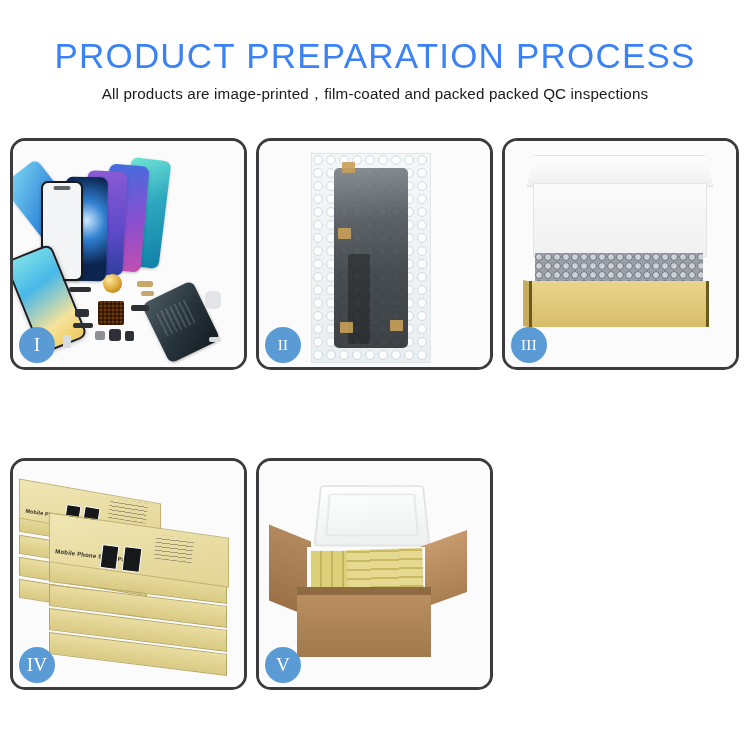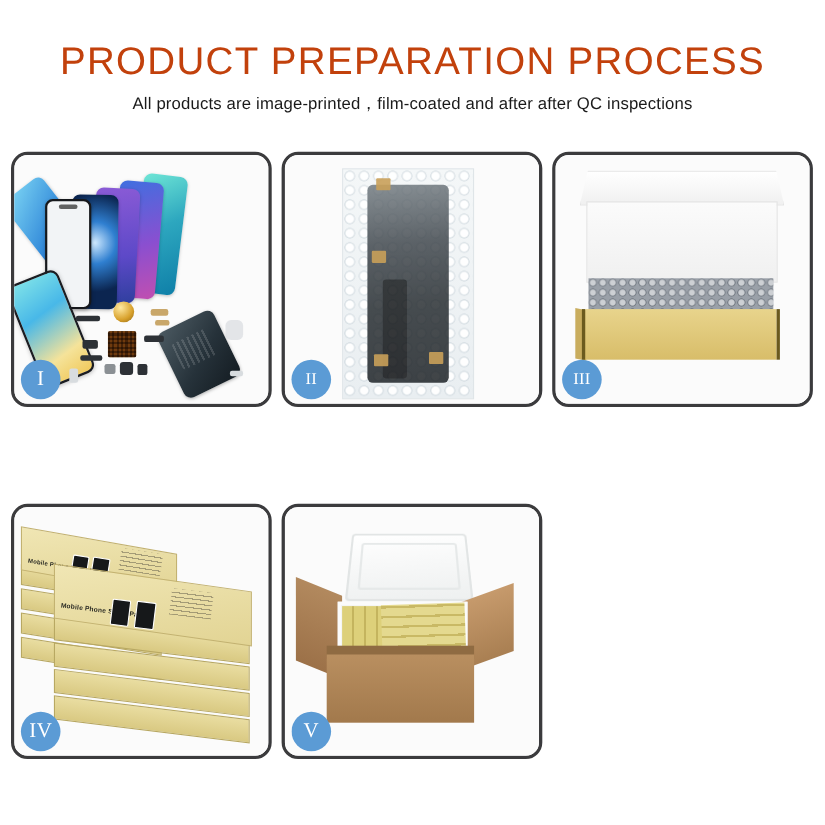--- a/index.html
+++ b/index.html
@@ -19,21 +19,21 @@
   .header {
     width: 750px;
     padding-top: 38px;
     text-align: center;
   }
   .main-title {
     font-family: "Liberation Sans", sans-serif;
     font-size: 35px;
     font-weight: 400;
     letter-spacing: 1.2px;
-    color: #c2410c;
+    color: #3b82f6;
     line-height: 1.05;
     white-space: nowrap;
   }
   .subtitle {
     margin-top: 9px;
     font-family: "Liberation Sans", sans-serif;
     font-size: 15.2px;
     font-weight: 400;
     color: #1a1a1a;
     letter-spacing: 0.15px;
@@ -306,21 +306,21 @@
   .vi-tape {
     position: absolute; width: 17px; height: 16px;
     background: #9c7c53; opacity: .85;
   }
 </style>
 </head>
 <body>
 
 <div class="header">
   <div class="main-title">PRODUCT PREPARATION PROCESS</div>
-  <div class="subtitle">All products are image-printed，film-coated and after after QC inspections</div>
+  <div class="subtitle">All products are image-printed，film-coated and packed packed QC inspections</div>
 </div>
 
 <div class="grid">
 
   <div class="panel">
     <div class="panel-stage">
       <div class="ph-tilt"></div>
       <div class="ph p1"></div>
       <div class="ph p2"></div>
       <div class="ph p3"></div>

